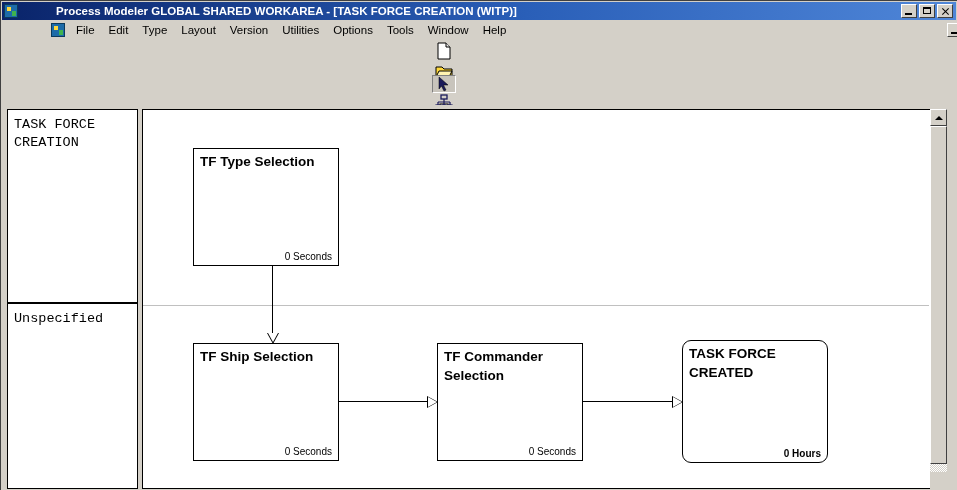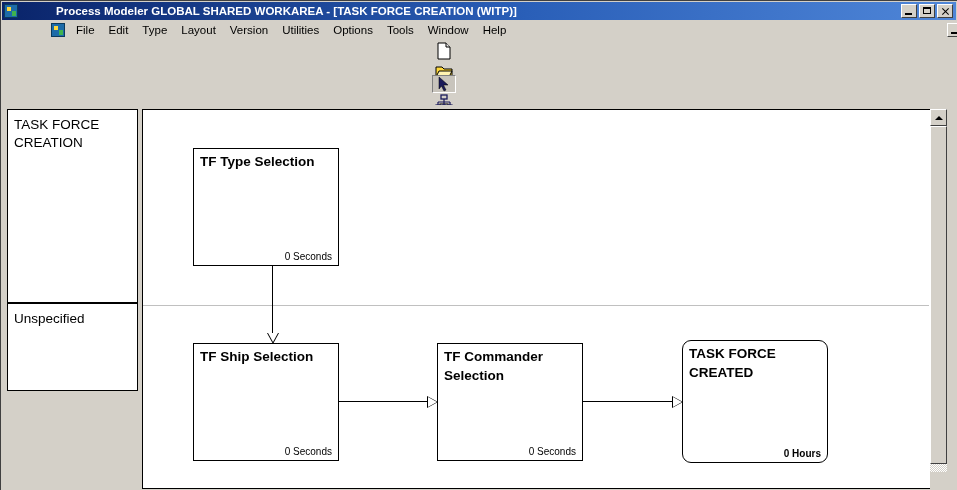--- a/index.html
+++ b/index.html
@@ -87,23 +87,24 @@
     display:flex;align-items:center;justify-content:center;box-sizing:border-box;
   }
   .combo .carrow b{display:block;width:0;height:0;border-left:4px solid transparent;border-right:4px solid transparent;border-top:4px solid #404040;}
 
   
   .client{
     position:absolute;left:1px;top:104px;width:954px;height:385px;
     background:#d4d0c8;box-sizing:border-box;
   }
   .lanepanel{
-    position:absolute;left:5px;top:4px;width:131px;height:282px;
+    position:absolute;left:5px;top:4px;width:131px;height:380px;
     background:#fef9c3;border:1px solid #000;box-sizing:border-box;
     overflow:hidden;
+    font-family:Liberation Mono, monospace;
   }
   .lane-row{box-sizing:border-box;padding:6px 4px 0 6px;background:#fff;}
   .lane-row .lbl{font-size:13.5px;color:#000;line-height:1.35;}
   .lane-div{height:2px;background:#000;}
 
   .canvaswrap{
     position:absolute;left:140px;top:4px;width:805px;height:380px;
     border:1px solid #000;border-right:none;box-sizing:border-box;background:#fff;
     overflow:hidden;
   }

